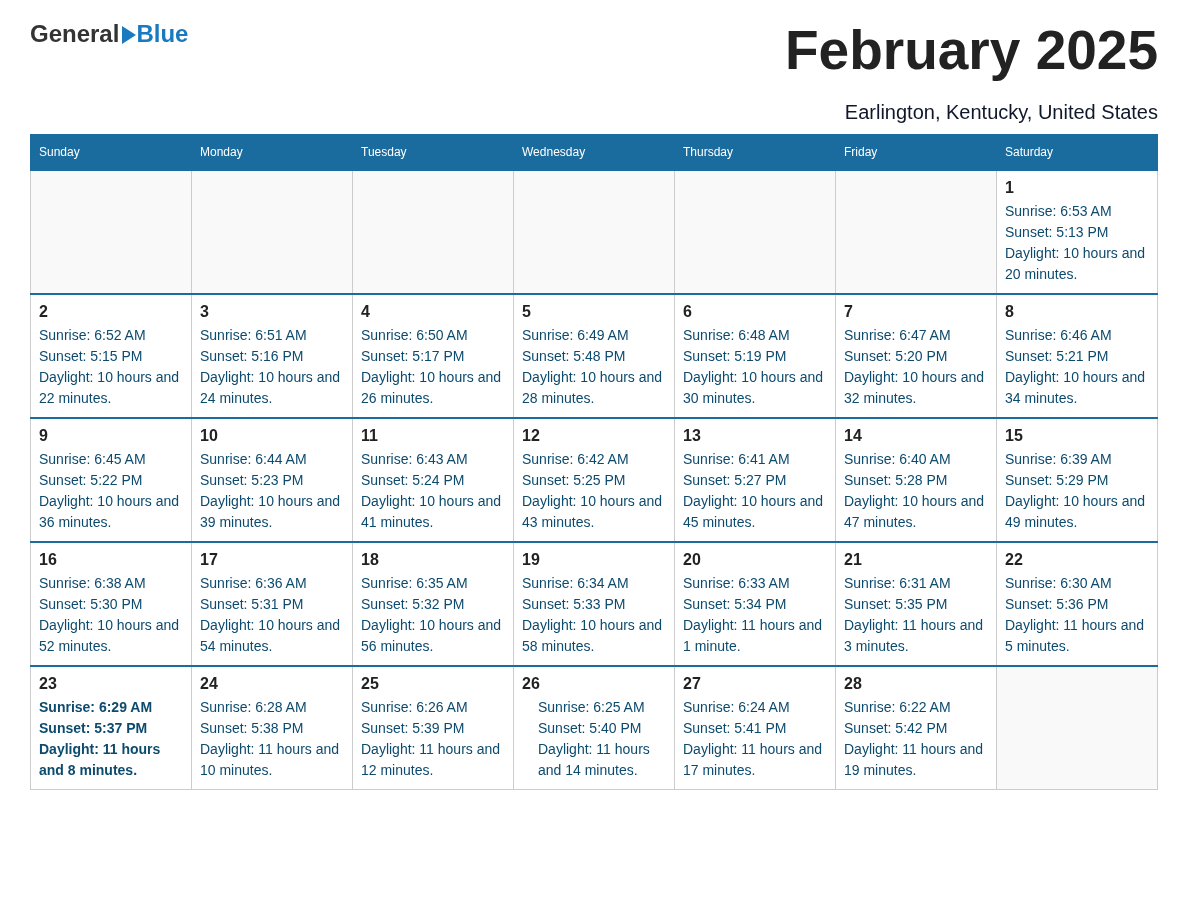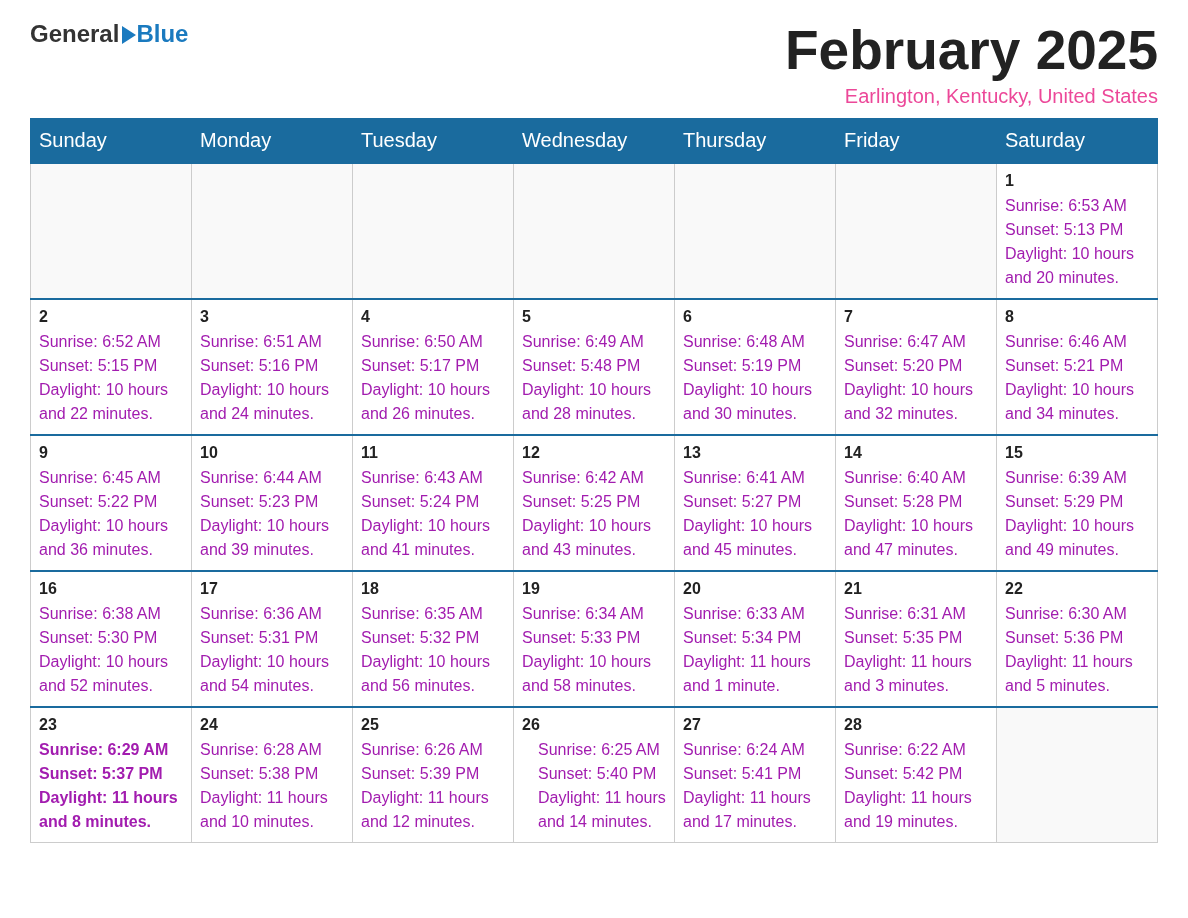--- a/index.html
+++ b/index.html
@@ -20,34 +20,34 @@
       text-align: right;
     }
     .month-title {
       font-size: 55px;
       font-weight: bold;
       color: #222;
       line-height: 1.1;
     }
     .location {
       font-size: 20px;
-      color: #ec4899;
-      margin-top: 4px;
+      color: #0f172a;
+      margin-top: 20px;
     }
     .calendar {
       width: 100%;
       border-collapse: collapse;
       margin-top: 10px;
     }
     .calendar th {
       background-color: #1a6b9e;
       color: #fff;
       padding: 10px 8px;
       text-align: left;
-      font-size: 20px;
+      font-size: 12px;
       font-weight: normal;
       border: 1px solid #1a6b9e;
     }
     .calendar td {
       vertical-align: top;
       padding: 8px;
       border: 1px solid #ccc;
       width: 14.28%;
       min-height: 100px;
       font-size: 13px;
@@ -55,22 +55,22 @@
       border-top: 2px solid #1a6b9e;
     }
     .day-number {
       font-size: 16px;
       font-weight: bold;
       color: #222;
       display: block;
       margin-bottom: 4px;
     }
     .day-info {
-      font-size: 16px;
-      color: #a21caf;
+      font-size: 14px;
+      color: #0c4a6e;
       line-height: 1.5;
     }
     .empty-cell {
       background: #f9f9f9;
       border-top: 2px solid #1a6b9e;
     }
     .logo-wrap {
       display: flex;
       align-items: flex-start;
     }

